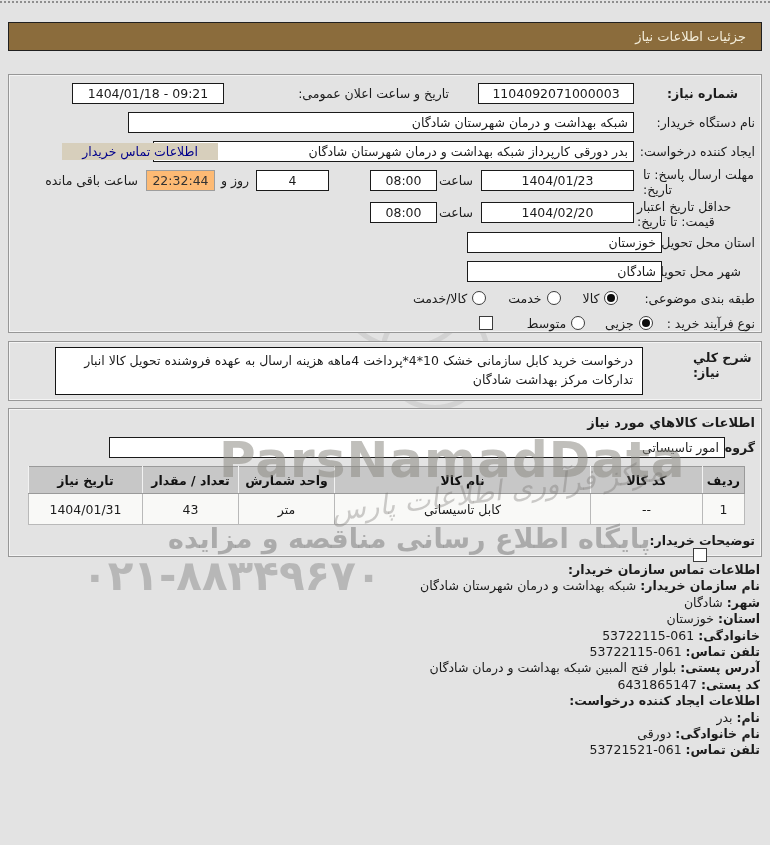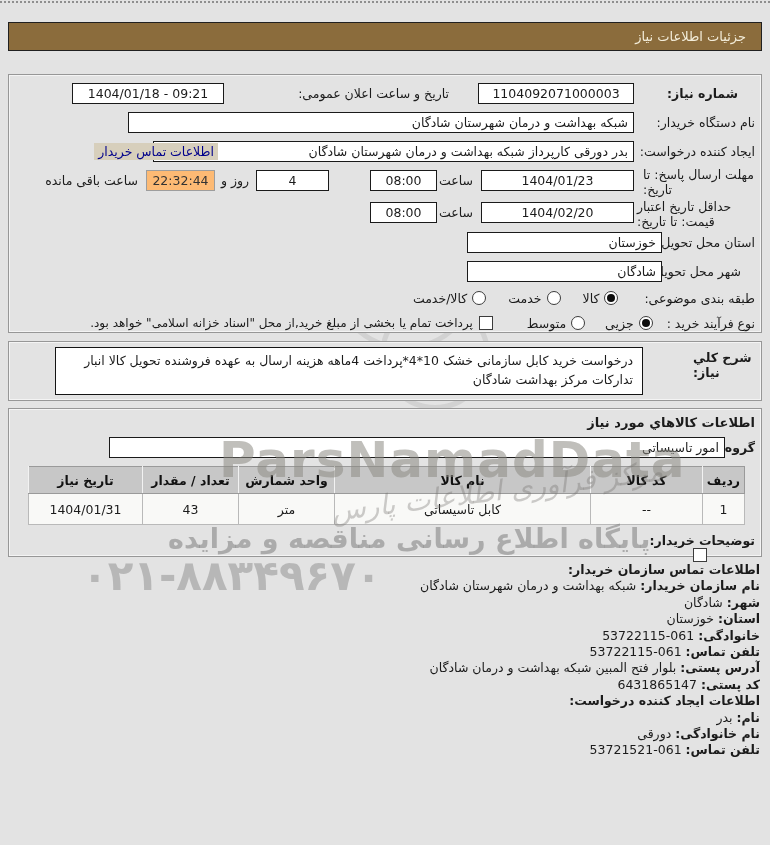--- a/index.html
+++ b/index.html
@@ -28,21 +28,21 @@
   .lbl2{color:#1b1b1b;line-height:15px;text-align:left;}
   .b{font-weight:bold;}
   .field{
     background:#fff;border:1px solid #1a1a1a;height:21px;line-height:19px;
     padding:0 5px;overflow:hidden;white-space:nowrap;
   }
   .center{text-align:center;}
   .right{text-align:right;}
   .ltr{direction:ltr;unicode-bidi:isolate;display:inline-block;}
   .ro{background:#fdba74;border:1px solid #9d9d9d;color:#333;}
-  .link{color:#00008b;background:#d7cfbc;padding:1px 4px;cursor:pointer;white-space:nowrap;}
+  .link{color:#00008b;background:#d7cfbc;padding:1px 20px;cursor:pointer;white-space:nowrap;}
   
   .radio{width:12px;height:12px;border:1px solid #3c3c3c;border-radius:50%;background:#fff;display:inline-block;position:relative;flex:0 0 auto;}
   .radio.checked::after{content:"";position:absolute;top:2px;left:2px;right:2px;bottom:2px;background:#0d0d0d;border-radius:50%;}
   .cb{width:12px;height:12px;border:1px solid #3c3c3c;background:#fff;display:inline-block;flex:0 0 auto;}
   .hgroup{display:flex;align-items:center;}
   
   .descbox{
     background:#fff;border:1px solid #141414;padding:3px 9px;
     font-size:12.5px;line-height:19px;text-align:right;
   }
@@ -129,21 +129,20 @@
   <div class="abs hgroup" style="top:239px;right:6px;height:18px;">
     <span class="lbl">نوع فرآیند خرید :</span>
     <span style="width:14px;"></span>
     <span class="radio checked"></span>
     <span class="lbl" style="margin-right:5px;">جزیی</span>
     <span style="width:20px;"></span>
     <span class="radio"></span>
     <span class="lbl" style="margin-right:5px;">متوسط</span>
     <span style="width:34px;"></span>
     <span class="cb"></span>
-    <span class="lbl" style="margin-right:6px;font-size:12px;">پرداخت تمام یا بخشی از مبلغ خرید,از محل "اسناد خزانه اسلامی" خواهد بود.</span>
   </div>
 </div>
 
 <div id="box-desc" class="abs gbox">
   <div class="abs lbl2 b" style="top:8px;right:6px;width:62px;">شرح کلي نیاز:</div>
   <div class="abs descbox" style="top:5px;right:118px;width:588px;height:48px;">درخواست خرید کابل سازمانی خشک 10*4*پرداخت 4ماهه هزینه ارسال به عهده فروشنده تحویل کالا انبار تدارکات مرکز بهداشت شادگان</div>
 </div>
 
 <div id="box-goods" class="abs gbox">
   <div class="abs lbl b" style="top:6px;right:6px;font-size:13px;">اطلاعات کالاهاي مورد نیاز</div>

